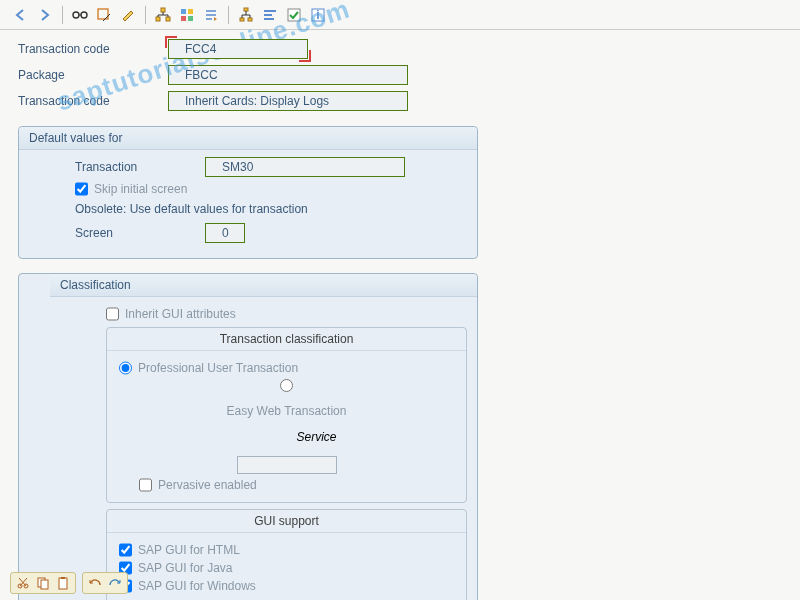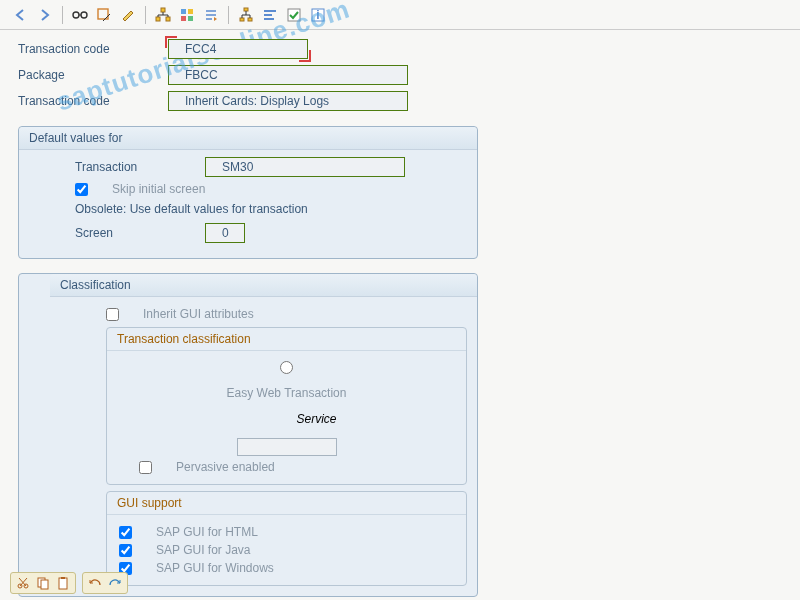--- a/index.html
+++ b/index.html
@@ -22,24 +22,24 @@
   .highlight-box::before, .highlight-box::after { content:''; position:absolute; width:10px; height:10px; border:2px solid #d94040; }
   .highlight-box::before { top:-4px; left:-4px; border-right:none; border-bottom:none; }
   .highlight-box::after { bottom:-4px; right:-4px; border-left:none; border-top:none; }
   
   .groupbox { border: 1px solid #9fb5c9; border-radius: 4px; margin-top: 14px; background: #e7eef5; }
   .groupbox-title { padding: 4px 10px; color: #3b5a7a; border-bottom: 1px solid #c5d2df; background: linear-gradient(#eaf1f7,#d9e5ef); border-radius: 4px 4px 0 0; }
   .groupbox-body { padding: 6px 10px 10px 10px; margin-left: 46px; }
   .plain-text { color: #3b5a7a; margin: 6px 0; }
   
   .innerbox { border: 1px solid #b7c6d4; border-radius: 4px; margin-top: 6px; background: #e7eef5; }
-  .innerbox-title { padding: 4px 10px; color: #a16207; border-bottom: 1px solid #cdd9e4; }
+  .innerbox-title { padding: 4px 10px; color: #404040; border-bottom: 1px solid #cdd9e4; text-align: center; }
   .innerbox-body { padding: 6px 12px; }
   
-  .check-row, .radio-row { display: flex; align-items: center; margin: 4px 0; color: #6b7d8e; gap: 24px; }
+  .check-row, .radio-row { display: flex; margin: 4px 0; color: #6b7d8e; gap: 6px; }
   .check-row input, .radio-row input { margin:0; }
   .disabled-text { color: #8a98a6; }
   .service-row { display:flex; align-items:center; gap:12px;flex-direction:column; }
   .service-label { margin-left: 60px; color:#000000;font-style:italic; }
   .service-input { width:100px; height:18px; border:1px solid #a7b4c0; background:#eef1f4; }
   .indent { margin-left: 20px; }
   
   .bottombar { position:absolute; bottom:6px; left:10px; display:flex; gap:6px; }
   .bb-group { display:flex; gap:2px; border:1px solid #c9c08a; border-radius:3px; padding:2px 3px; background:#f4efd7; }
   .bb-btn { width:18px; height:16px; display:flex; align-items:center; justify-content:center; cursor:pointer; }
@@ -175,20 +175,24 @@
       <div class="groupbox-title">Classification</div>
       <div class="groupbox-body">
         <div class="check-row">
           <input type="checkbox" style="">
           <span class="disabled-text">Inherit GUI attributes</span>
         </div>
 
         <div class="innerbox">
           <div class="innerbox-title">Transaction classification</div>
           <div class="innerbox-body">
+            <div class="radio-row">
+              <input type="radio" name="tc" checked="" style="">
+              <span class="disabled-text">Professional User Transaction</span>
+            </div>
             <div class="radio-row service-row">
               <input type="radio" name="tc" style="">
               <span class="disabled-text">Easy Web Transaction</span>
               <span class="service-label">Service</span>
               <div class="service-input"></div>
             </div>
             <div class="check-row indent">
               <input type="checkbox" style="">
               <span class="disabled-text">Pervasive enabled</span>
             </div>

